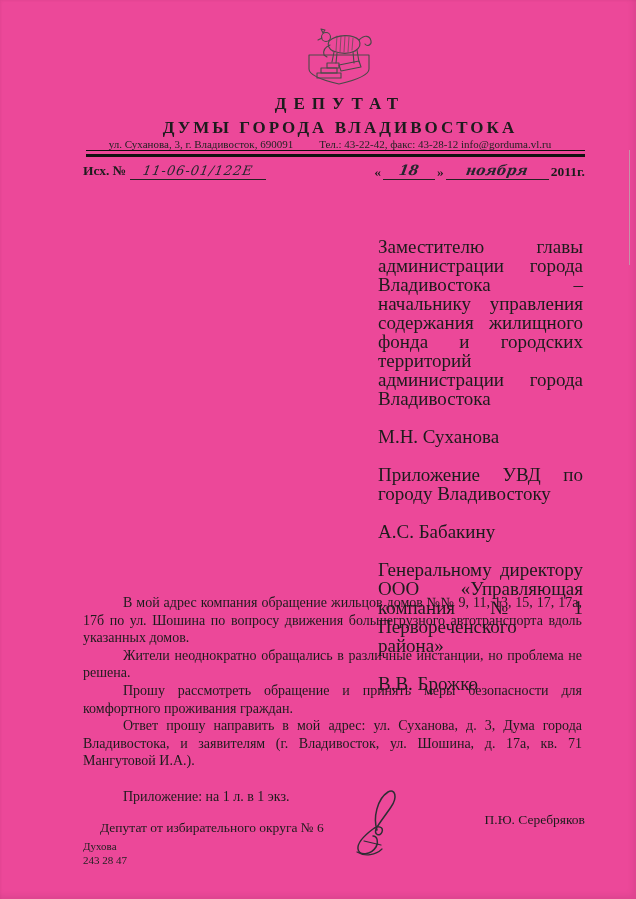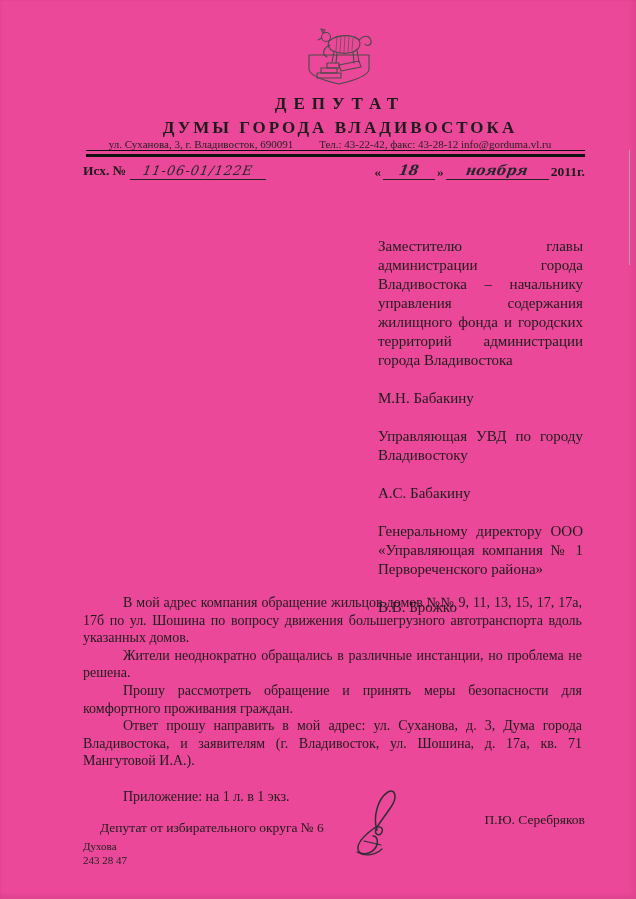--- a/index.html
+++ b/index.html
@@ -34,21 +34,21 @@
         transform:skewX(-10deg);display:inline-block;}
   .hw-line{display:inline-block;border-bottom:1px solid #222;text-align:center;
            line-height:15px;padding:0 4px 1px 4px;}
   .outnum{width:128px;margin-left:4px;font-size:13px;letter-spacing:1px;}
   .dategrp{display:flex;align-items:flex-end;gap:2px;font-weight:bold;}
   .dayline{width:44px;font-size:14px;}
   .monthline{width:95px;font-size:14px;}
 
   
   .addressees{position:absolute;left:378px;top:237px;width:205px;
-              font-size:15px;line-height:19px;text-align:justify;}
+              font-size:19px;line-height:19px;text-align:justify;}
   .addressees .blk{margin:0 0 19px 0;}
   .addressees .name{text-align:left;}
 
   
   .body-block{position:absolute;left:83px;top:594px;width:499px;
               font-size:14px;line-height:17.6px;text-align:justify;}
   .body-block p{margin:0;text-indent:40px;}
   .attachment{position:absolute;left:123px;top:777px;font-size:14px;margin-top:12px;}
 
   
@@ -111,22 +111,22 @@
       <span>«</span>
       <span class="hw-line dayline"><span class="hand">18</span></span>
       <span>»</span>
       <span class="hw-line monthline"><span class="hand">ноября</span></span>
       <span>2011г.</span>
     </div>
   </div>
 
   <div class="addressees">
     <div class="blk">Заместителю главы администрации города Владивостока – начальнику управления содержания жилищного фонда и городских территорий администрации города Владивостока</div>
-    <div class="blk name">М.Н. Бабакину</div>
-    <div class="blk">Управляющая УВД по городу Владивостоку</div>
+    <div class="blk name">М.Н. Суханова</div>
+    <div class="blk">Приложение УВД по городу Владивостоку</div>
     <div class="blk name">А.С. Бабакину</div>
     <div class="blk">Генеральному директору ООО «Управляющая компания № 1 Первореченского района»</div>
     <div class="blk name">В.В. Брожко</div>
   </div>
 
   <div class="body-block">
     <p>В мой адрес компания обращение жильцов домов №№ 9, 11, 13, 15, 17, 17а, 17б по ул. Шошина по вопросу движения большегрузного автотранспорта вдоль указанных домов.</p>
     <p>Жители неоднократно обращались в различные инстанции, но проблема не решена.</p>
     <p>Прошу рассмотреть обращение и принять меры безопасности для комфортного проживания граждан.</p>
     <p>Ответ прошу направить в мой адрес: ул. Суханова, д. 3, Дума города Владивостока, и заявителям (г. Владивосток, ул. Шошина, д. 17а, кв. 71 Мангутовой И.А.).</p>

